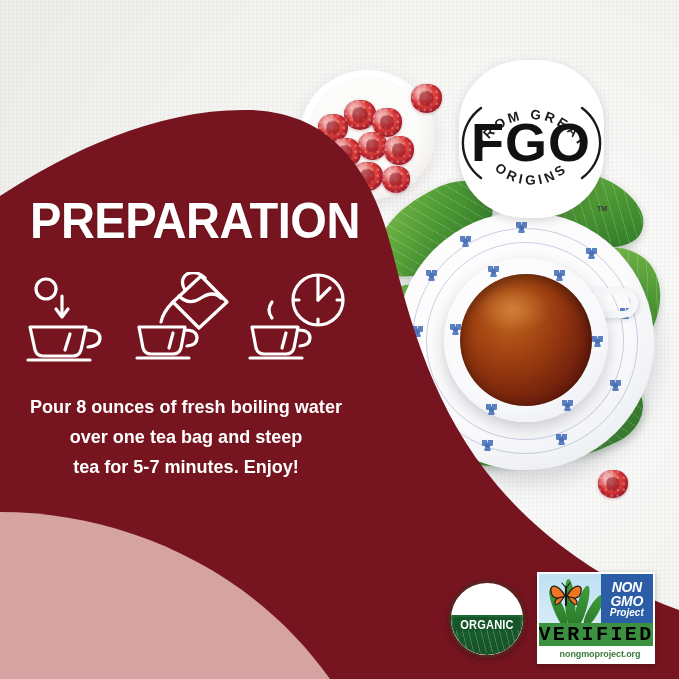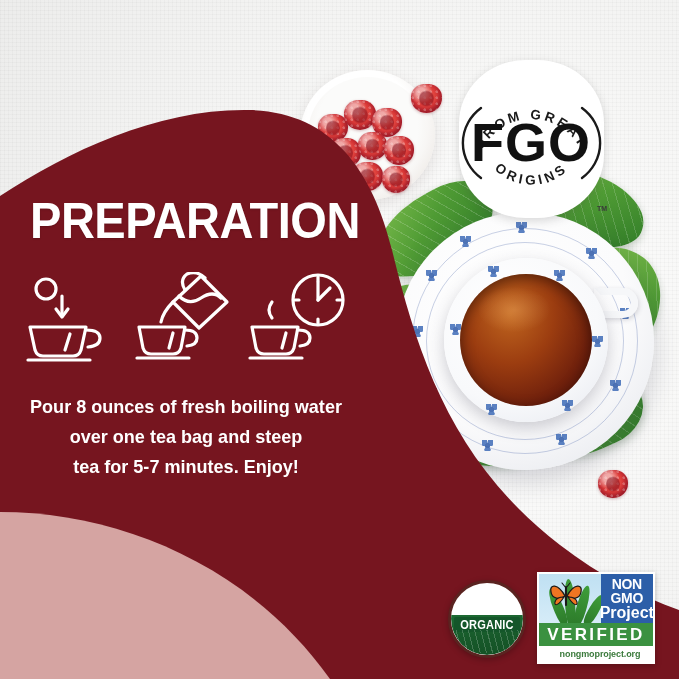--- a/index.html
+++ b/index.html
@@ -223,21 +223,21 @@
   }
 
   .nongmo-seal {
     position:absolute; left:537px; top:572px;
     width:118px; height:92px;
     background:#ffffff;
     border:2px solid #ffffff;
     box-shadow:0 2px 6px rgba(0,0,0,.25);
     overflow:hidden;
   }
-  .ng-top { position:absolute; left:0; top:0; width:100%; height:56%; display:flex; }
+  .ng-top { position:absolute; left:0; top:0; width:100%; height:56%; display:flex;font-style:italic; }
   .ng-art {
     position:relative; width:54%; height:100%;
     background:linear-gradient(180deg, #bfe0f2 0%, #d6ecf8 100%);
     overflow:hidden;
   }
   .ng-blade {
     position:absolute; bottom:-4px;
     width:10px; height:46px;
     background:linear-gradient(180deg, #3f9e3a 0%, #2c7a2a 100%);
     border-radius:50% 50% 40% 40%;
@@ -245,28 +245,28 @@
   .ng-butterfly { position:absolute; left:9px; top:7px; }
   .ng-textpanel {
     width:46%; height:100%;
     background:#2c5ea8;
     display:flex; flex-direction:column;
     align-items:center; justify-content:center;
     line-height:1;
   }
   .ng-textpanel .l1 { font-size:14px; font-weight:bold; color:#ffffff; letter-spacing:-.3px; }
   .ng-textpanel .l2 { font-size:14px; font-weight:bold; color:#ffffff; letter-spacing:-.3px; }
-  .ng-textpanel .l3 { font-size:16px; font-weight:bold; color:#ffffff; }
+  .ng-textpanel .l3 { font-size:10px; font-weight:bold; color:#ffffff; }
   .ng-verified {
     position:absolute; left:0; top:56%; width:100%; height:26%;
     background:#3b9140;
     display:flex; align-items:center; justify-content:center;
   }
   .ng-verified span {
-    font-size:17px; font-weight:bold; color:#ffffff; letter-spacing:2.4px;
+    font-size:20px; font-weight:bold; color:#000000; letter-spacing:2.4px;font-family:Liberation Mono, monospace;
   }
   .ng-url {
     position:absolute; left:4px; top:82%; width:100%; height:18%;
     background:#ffffff;
     display:flex; align-items:center; justify-content:center;
   }
   .ng-url span { font-size:9px; color:#3b7a3c; font-weight:bold; letter-spacing:-.1px; }
 </style>
 </head>
 <body>

